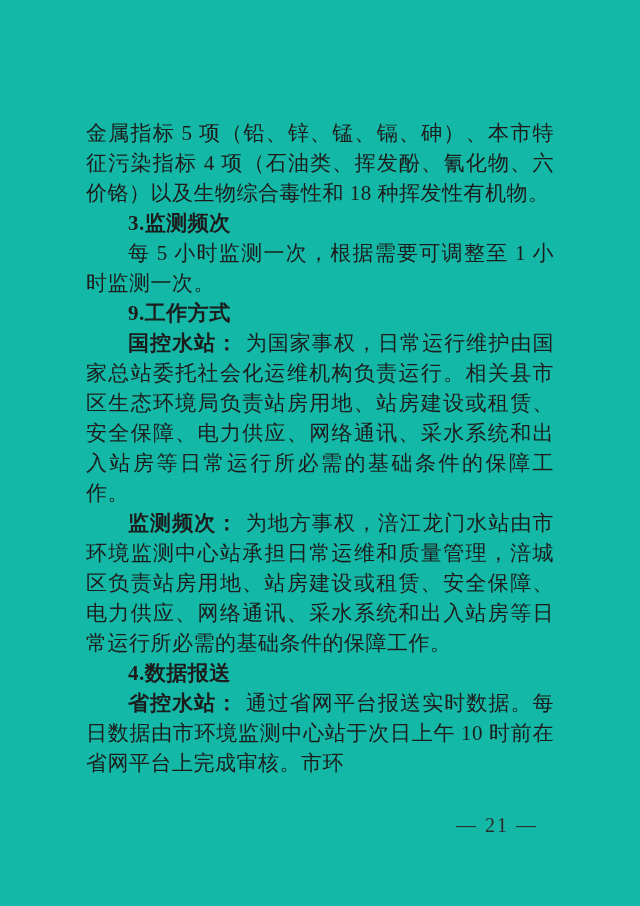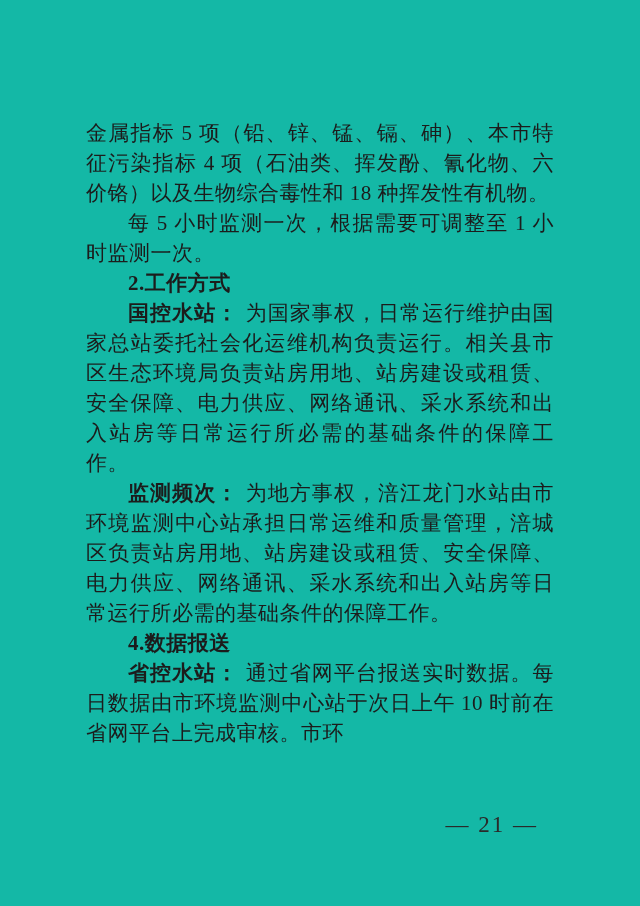--- a/index.html
+++ b/index.html
@@ -41,38 +41,39 @@
     text-indent: 2em;
   }
   .lead {
     font-weight: bold;
     margin-right: 0.35em;
   }
   .page-number {
     position: absolute;
     top: 814px;
     right: 102px;
-    font-size: 23px;
+    font-size: 20px;
     line-height: 22px;
     letter-spacing: 2px;
     color: #2a2a2a;
   }
 </style>
 </head>
 <body>
 
 <div class="page">
   <div class="content">
 
     <p class="para"><span>金属指标 5 项（铅、锌、锰、镉、砷）、本市特征污染指标 4 项（石油类、挥发酚、氰化物、六价铬）以及生物综合毒性和 18 种挥发性有机物。</span></p>
 
+    <p class="heading"><span>3.监测频次</span></p>
 
     <p class="para indent"><span>每 5 小时监测一次，根据需要可调整至 1 小时监测一次。</span></p>
 
-    <p class="heading"><span>2.工作方式</span></p>
+    <p class="heading"><span>9.工作方式</span></p>
 
     <p class="para indent"><span class="lead">国控水站：</span><span>为国家事权，日常运行维护由国家总站委托社会化运维机构负责运行。相关县市区生态环境局负责站房用地、站房建设或租赁、安全保障、电力供应、网络通讯、采水系统和出入站房等日常运行所必需的基础条件的保障工作。</span></p>
 
 
     <p class="para indent"><span class="lead">监测频次：</span><span>为地方事权，涪江龙门水站由市环境监测中心站承担日常运维和质量管理，涪城区负责站房用地、站房建设或租赁、安全保障、电力供应、网络通讯、采水系统和出入站房等日常运行所必需的基础条件的保障工作。</span></p>
 
     <p class="heading"><span>4.数据报送</span></p>
 
 
     <p class="para indent"><span class="lead">省控水站：</span><span>通过省网平台报送实时数据。每日数据由市环境监测中心站于次日上午 10 时前在省网平台上完成审核。市环</span></p>

